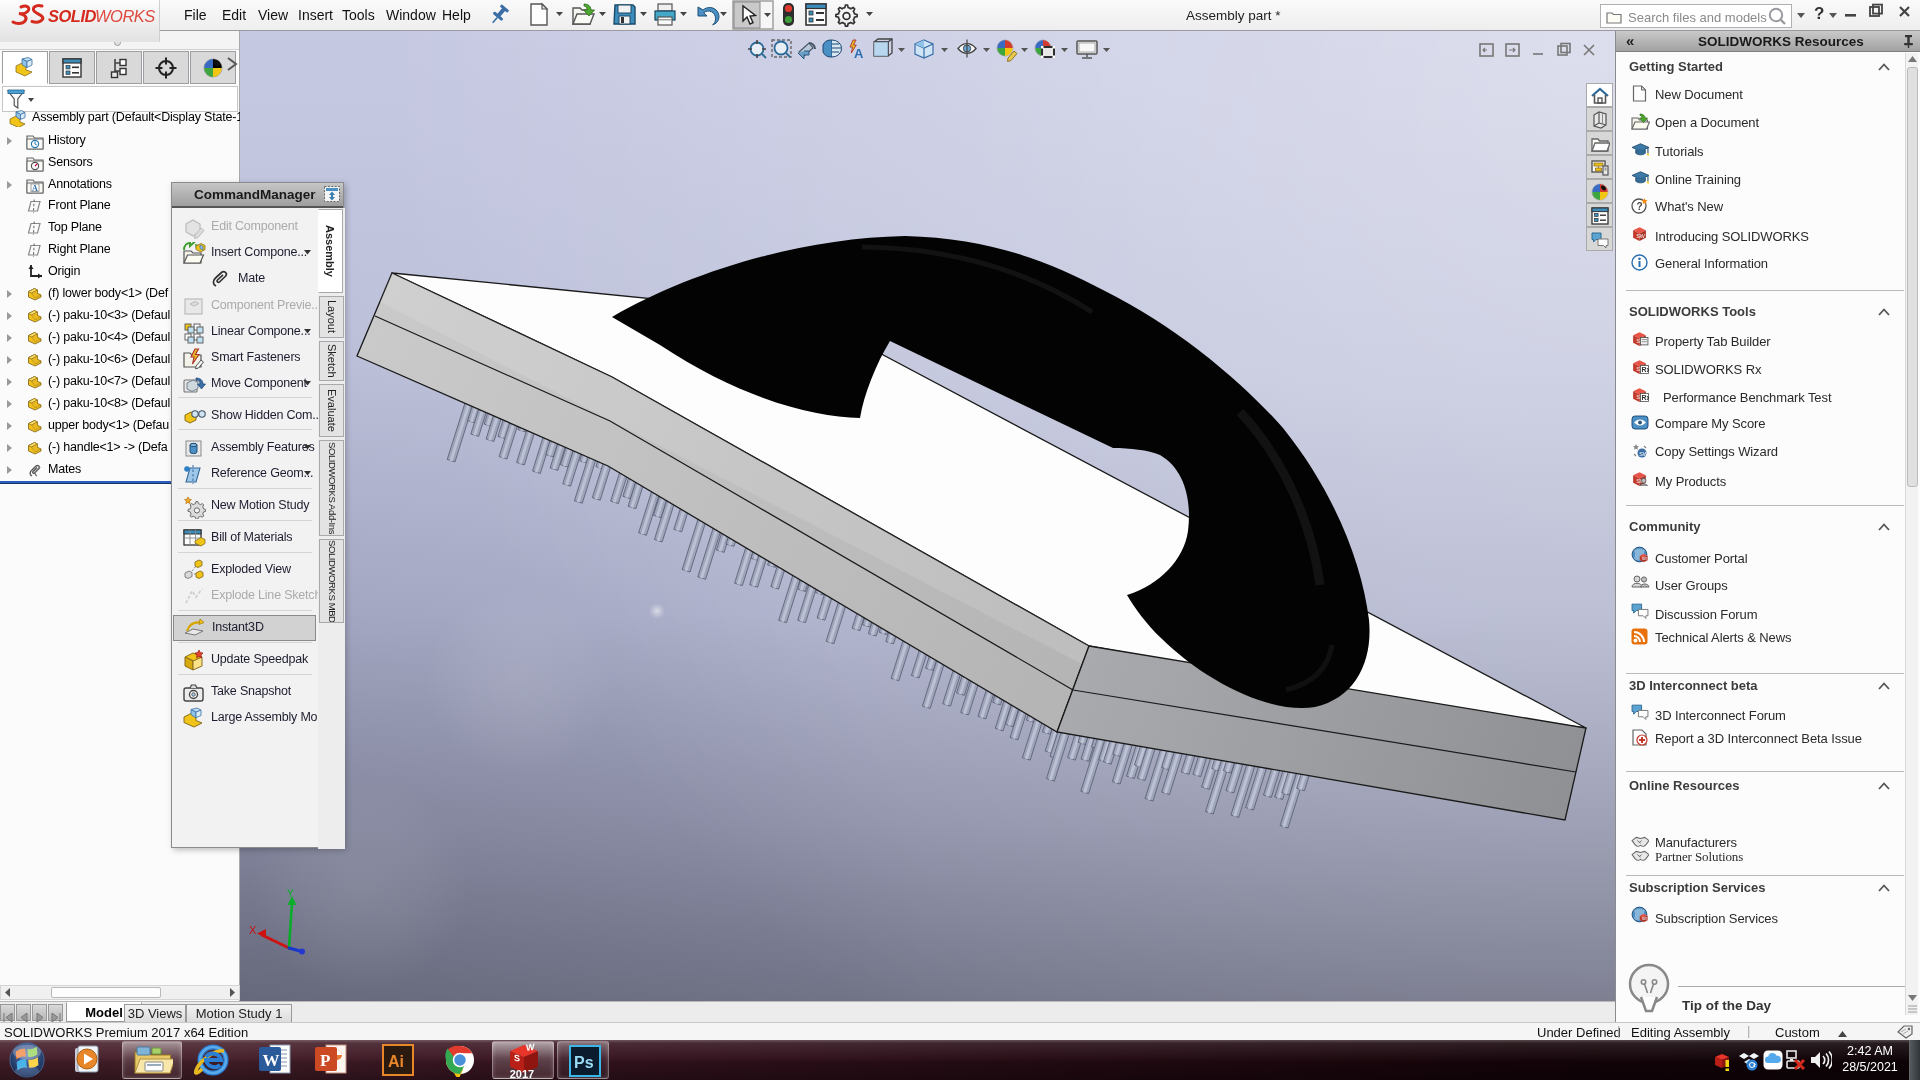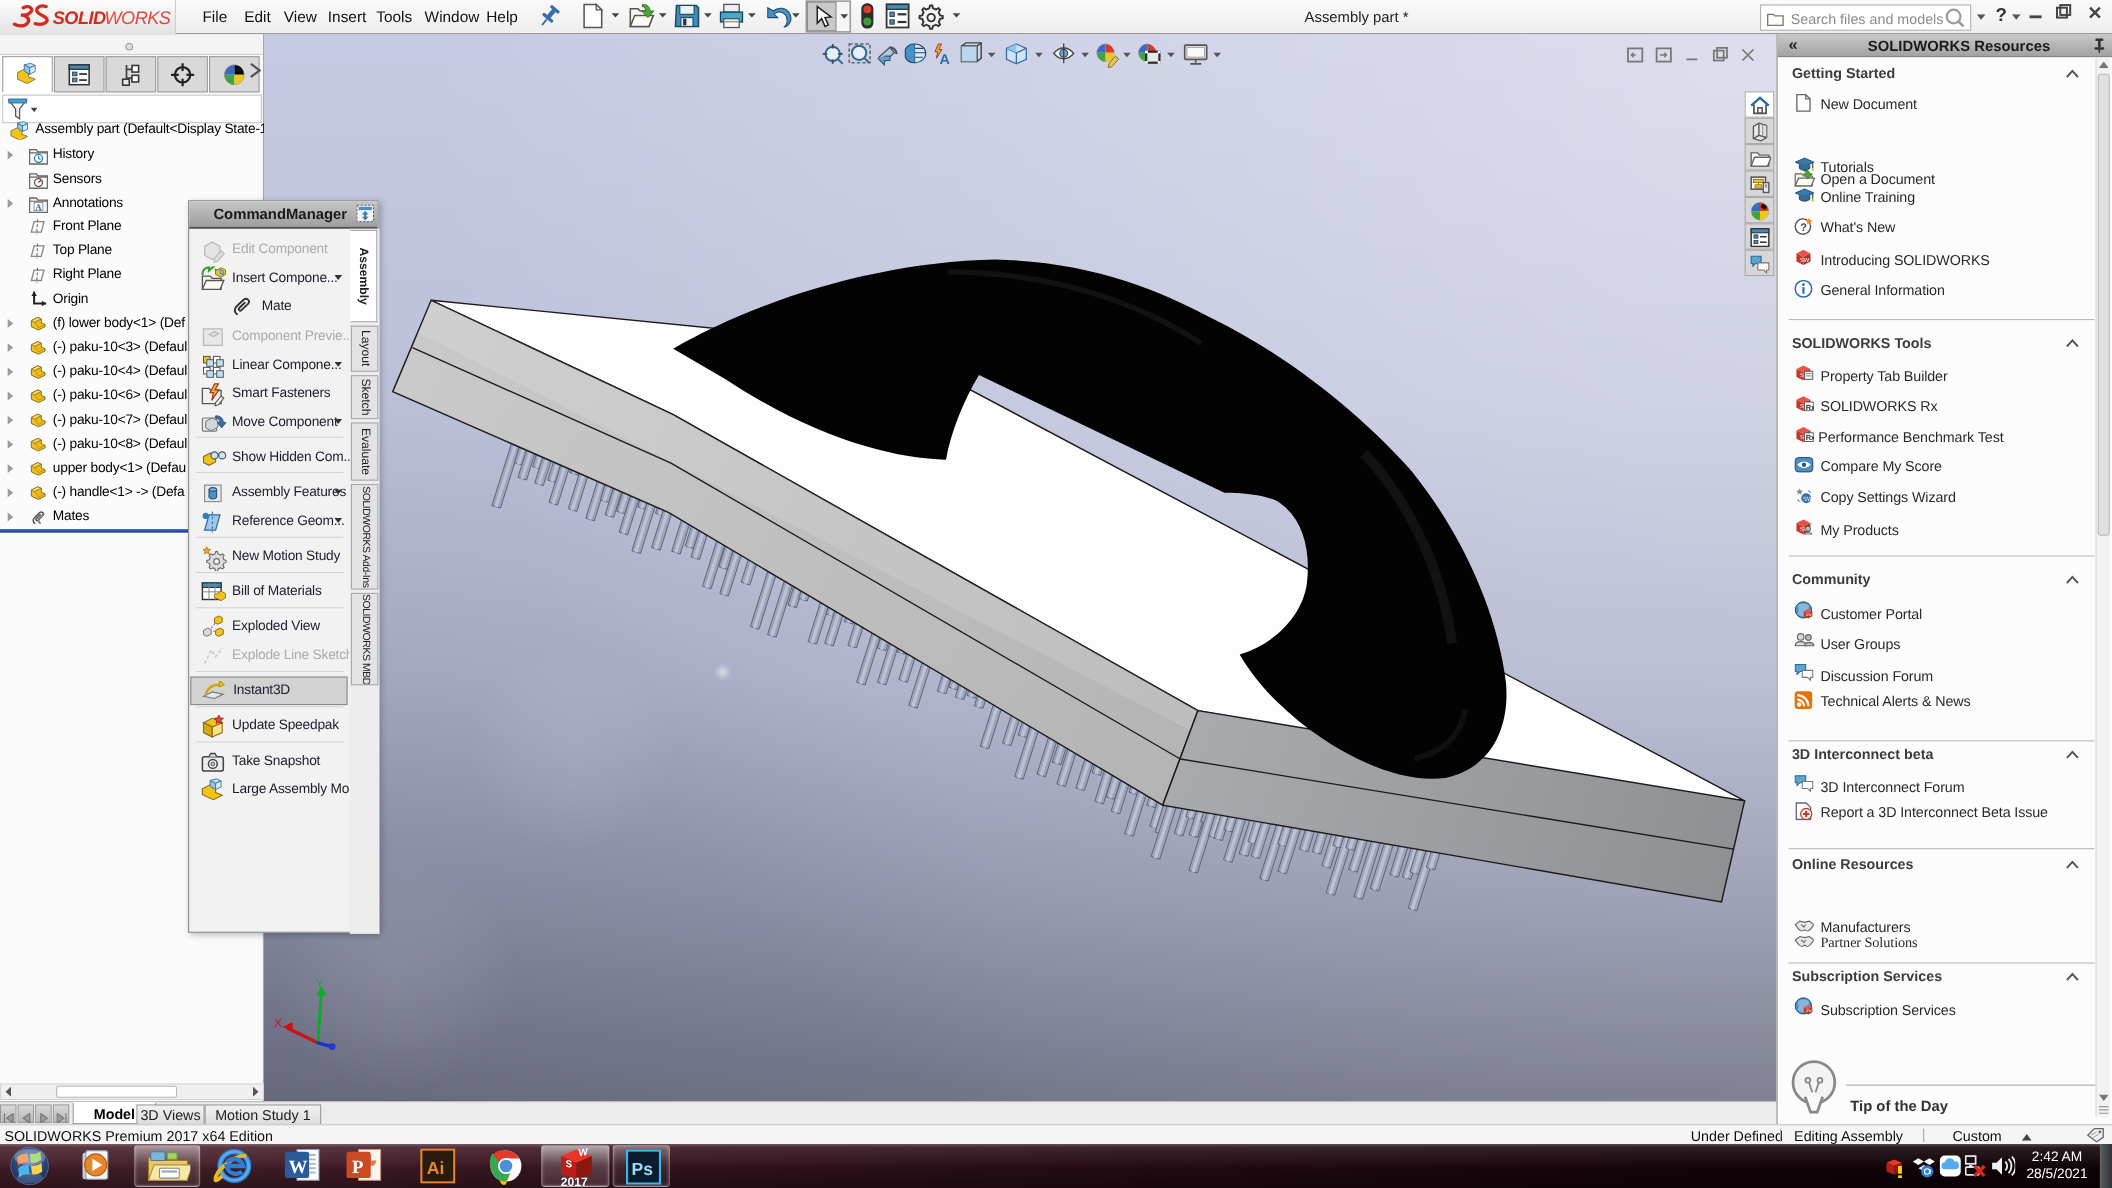--- a/index.html
+++ b/index.html
@@ -1,20 +1,20 @@
 <!DOCTYPE html>
 <html><head>
 <meta charset="utf-8">
 <style>
 * { margin:0; padding:0; box-sizing:border-box; }
 html,body { width:1920px; height:1080px; overflow:hidden; font-family:"Liberation Sans", sans-serif; }
 body { position:relative; background:#f0f0f0; }
 #menubar { position:absolute; left:0; top:0; width:1920px; height:31px;
   background:linear-gradient(#fafafa,#eeeeee); border-bottom:1px solid #9a9aa0; z-index:30; }
-#logo { position:absolute; left:0; top:0; width:160px; height:32px;
+#logo { position:absolute; left:0; top:0; width:160px; height:42px;
   background:linear-gradient(#fdfdfd,#e2e2e2); border-right:1px solid #cfcfcf; }
 .menuitem { position:absolute; top:7px; font-size:14px; color:#111; }
 #viewport { position:absolute; left:240px; top:31px; width:1375px; height:970px;
   background:radial-gradient(circle 1250px at 100% 0%, rgba(255,255,255,0.40), rgba(255,255,255,0) 99%),radial-gradient(circle 1000px at 0% 100%, rgba(15,15,30,0.12), rgba(15,15,30,0) 70%),linear-gradient(180deg, #c6c9e2 0%, #bcc0d9 35%, #abafca 60%, #8e91a9 82%, #727488 100%);
   z-index:1; overflow:hidden; }
 #modelsvg { position:absolute; left:0px; top:0px; z-index:2; }
 #leftpanel { position:absolute; left:0; top:31px; width:240px; height:970px; background:#fbfbfb;
   border-right:1px solid #a8a8ad; z-index:10; }
 #cmdmgr { position:absolute; left:171px; top:182px; width:173px; height:666px; background:#f2f2f2;
   border:1px solid #8a8a8f; box-shadow:2px 2px 6px rgba(0,0,0,0.25); z-index:20; }
@@ -1040,21 +1040,21 @@
         </g>
   </defs>
     </svg>
   <div class="tphead" style="top:28px;">Getting Started</div><svg class="tpchev" style="top:32px;" width="12" height="8" viewBox="0 0 12 8">
       <path d="M1 7 l5 -5.5 l5 5.5" fill="none" stroke="#555" stroke-width="1.8"></path>
     </svg>
   <div class="tpitem" style="top:54px;"><svg width="17" height="17" viewBox="0 0 17 17" style="vertical-align:-3px;">
         <path d="M2.5 1 h8 l4 4 v11 h-12 z" fill="#fdfdfd" stroke="#666" stroke-width="1.2"></path>
         <path d="M10.5 1 l4 4 h-4 z" fill="#e5e5e5" stroke="#666" stroke-width="1"></path>
       </svg><span style="margin-left:7px;">New Document</span></div>
-  <div class="tpitem" style="top:82px;margin-top:40px;"><svg width="19" height="17" viewBox="0 0 19 17" style="vertical-align:-3px;">
+  <div class="tpitem" style="top:82px;"><svg width="19" height="17" viewBox="0 0 19 17" style="vertical-align:-3px;">
         <path d="M1 5 h6 l1.5 2 h8 v9 h-15.5 z" fill="#f3f3ea" stroke="#666" stroke-width="1.1"></path>
         <path d="M1 16 l3 -7 h14.5 l-3 7 z" fill="#fbfbf2" stroke="#666" stroke-width="1.1"></path>
         <path d="M9 1 c3.5 0 5 2 5 4 l2.5 0 l-4 4.5 l-4 -4.5 l2.5 0 c0 -1.5 -1 -2.5 -2 -2.5 z" fill="#4ea72e" stroke="#2c681a" stroke-width="0.7"></path>
       </svg><span style="margin-left:5px;">Open a Document</span></div>
   <div class="tpitem" style="top:110px;"><svg width="18" height="15" viewBox="0 0 17 14">
         <use href="#p-cap"></use>
       </svg><span style="margin-left:6px;">Tutorials</span></div>
   <div class="tpitem" style="top:138px;"><svg width="18" height="15" viewBox="0 0 17 14">
         <use href="#p-cap"></use>
       </svg><span style="margin-left:6px;">Online Training</span></div>
@@ -1082,21 +1082,21 @@
       </svg><span style="margin-left:6px;">Property Tab Builder</span></div>
   <div class="tpitem" style="top:327px;"><svg width="18" height="16" viewBox="0 0 17 15">
         <use href="#p-cube"></use>
         <rect x="9" y="7" width="7.5" height="7.5" fill="#fff" stroke="#555" stroke-width="0.8"></rect>
         <text x="10" y="13.5" font-size="6.5" font-weight="bold" fill="#333" font-family="Liberation Sans">Rx</text>
       </svg><span style="margin-left:6px;">SOLIDWORKS Rx</span></div>
   <div class="tpitem" style="top:355px;"><svg width="18" height="16" viewBox="0 0 17 15">
         <use href="#p-cube"></use>
         <rect x="9" y="7" width="7.5" height="7.5" fill="#fff" stroke="#555" stroke-width="0.8"></rect>
         <text x="10" y="13.5" font-size="6.5" font-weight="bold" fill="#333" font-family="Liberation Sans">Rx</text>
-      </svg><span style="margin-left:4px;">Performance Benchmark Test</span></div>
+      </svg><span style="margin-left:14px;">Performance Benchmark Test</span></div>
   <div class="tpitem" style="top:383px;"><svg width="18" height="17" viewBox="0 0 18 17" style="vertical-align:-3px;">
         <rect x="1" y="2" width="16" height="13" rx="3" fill="#4a90c4" stroke="#1c4670" stroke-width="0.9"></rect>
         <path d="M3 8.5 c4 -4 8 -4 12 0 c-4 4 -8 4 -12 0 z" fill="#fff"></path>
         <circle cx="9" cy="8.5" r="2" fill="#2c5a7e"></circle>
       </svg><span style="margin-left:6px;">Compare My Score</span></div>
   <div class="tpitem" style="top:411px;"><svg width="18" height="17" viewBox="0 0 18 17" style="vertical-align:-3px;">
         <path d="M5 2 l1 2 l2 0.3 l-1.5 1.4 l0.4 2 l-1.9 -1 l-1.9 1 l0.4 -2 l-1.5 -1.4 l2 -0.3 z" fill="#8a8a8a"></path>
         <circle cx="11" cy="11" r="4.5" fill="#3a6ea5"></circle>
         <text x="8.2" y="13.5" font-size="5.5" fill="#fff" font-family="Liberation Sans">SW</text>
         <path d="M3 12 l2 2 M13 4 l2 2" stroke="#888" stroke-width="1.2"></path>

